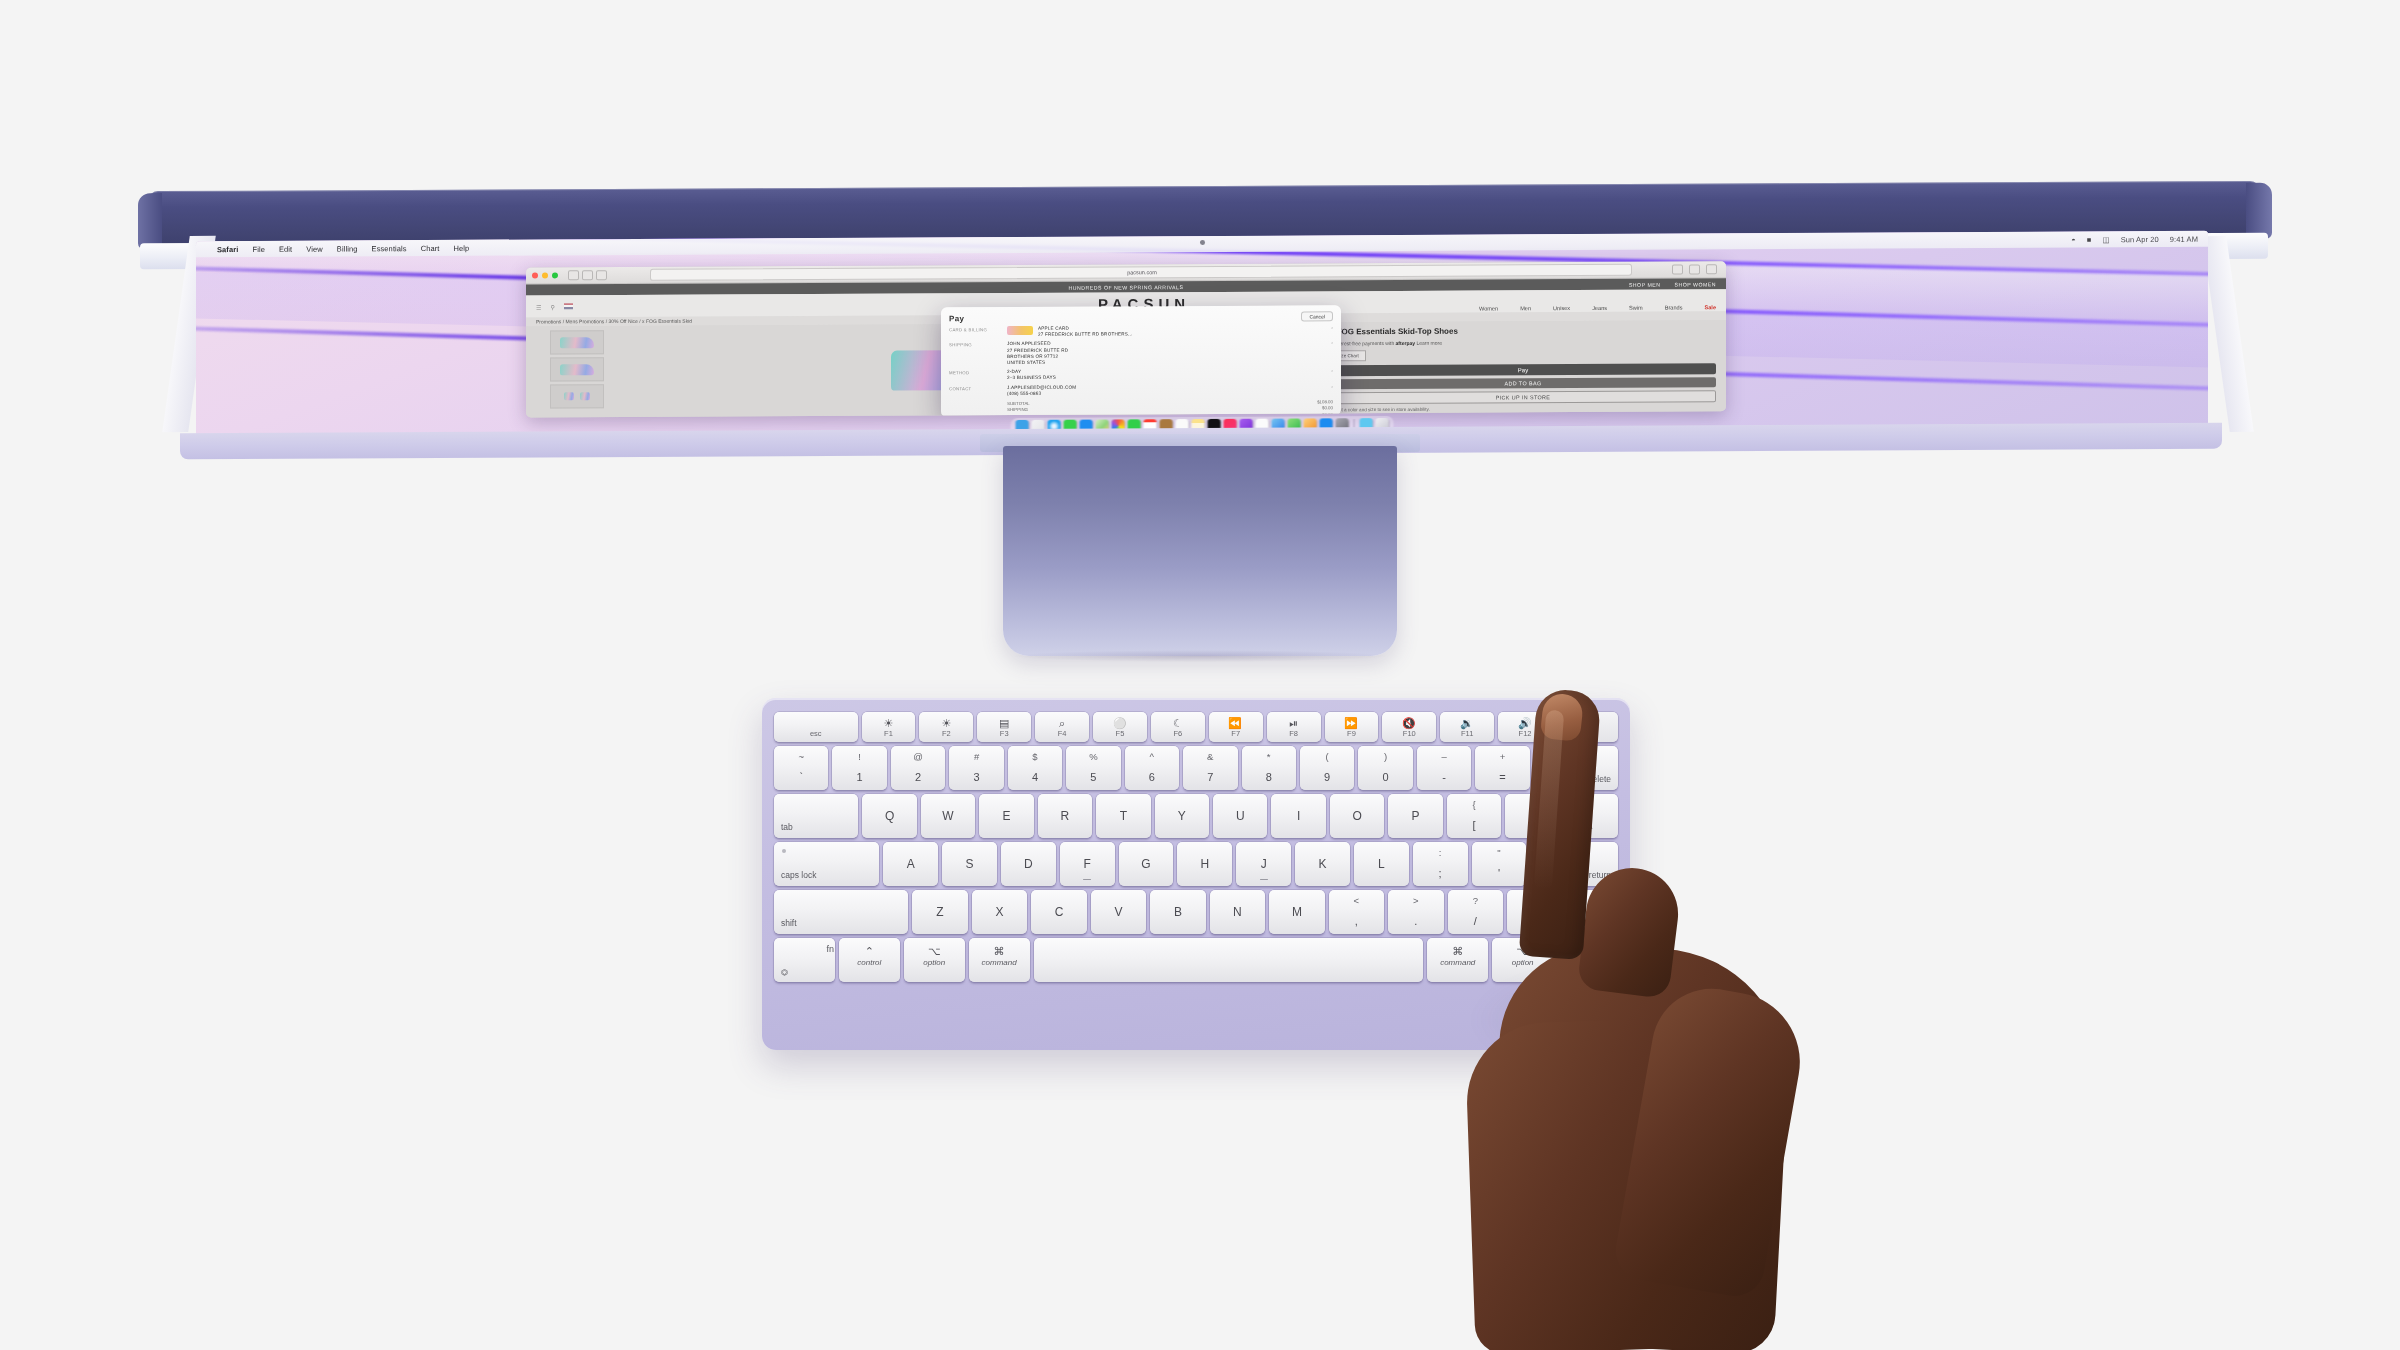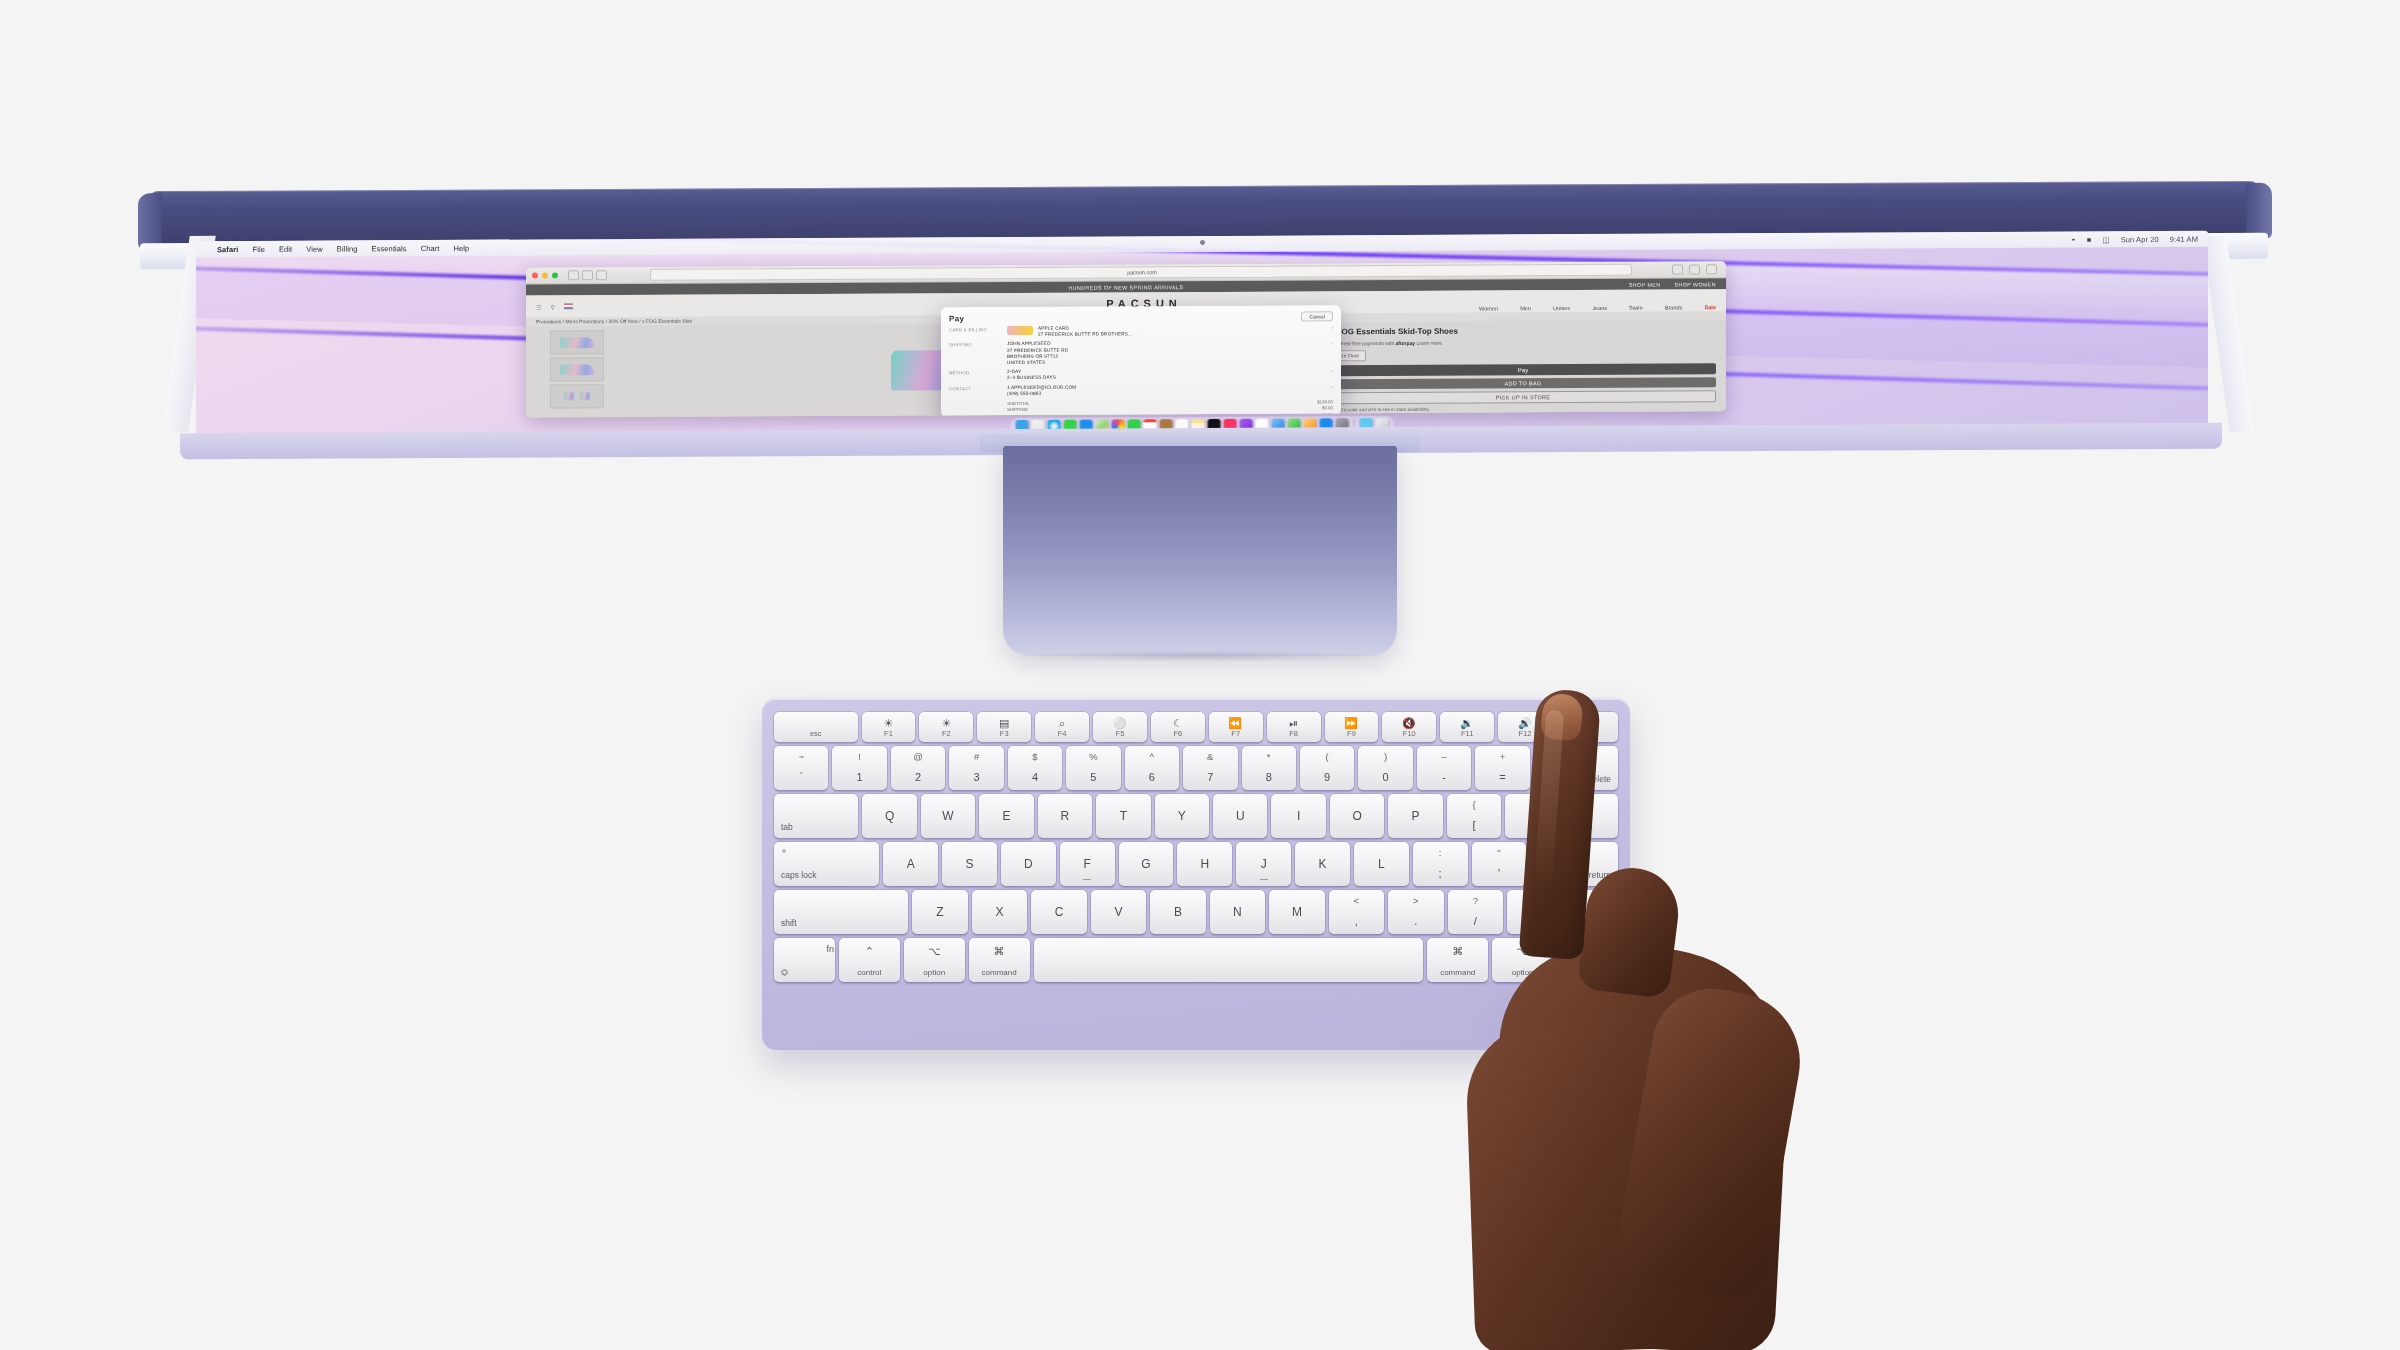--- a/index.html
+++ b/index.html
@@ -130,21 +130,21 @@
 
   
   .site-head{
     height:22px;background:#e9e8e7;display:flex;align-items:center;
     padding:0 10px;box-sizing:border-box;position:relative;
   }
   .site-left{display:flex;gap:9px;align-items:center;font-size:6px;opacity:.55;}
   .flag{width:9px;height:6px;background:linear-gradient(180deg,#b22234 33%,#fff 33% 66%,#3c3b6e 66%);display:inline-block;}
   .brand{
     position:absolute;left:50%;transform:translateX(-50%);
-    font-size:11px;letter-spacing:5px;font-weight:bold;color:#2c2c2c;padding-left:36px;
+    font-size:15px;letter-spacing:5px;font-weight:bold;color:#2c2c2c;padding-left:36px;
   }
   .site-nav{
     position:absolute;right:10px;bottom:1px;display:flex;gap:22px;
     font-size:5.6px;color:#4a4a4a;
   }
   .site-nav .sale{color:#d0342c;font-weight:bold;}
 
   .crumbs{
     height:9px;font-size:5px;color:#5a5a5a;padding:1px 10px;box-sizing:border-box;
     background:#dedcdb;
@@ -288,21 +288,21 @@
   .key.tab{flex:1.55 1 0;}
   .key.caps{flex:1.92 1 0;}
   .key.ret{flex:1.6 1 0;}
   .key.shiftl{flex:2.42 1 0;}
   .key.shiftr{flex:2.0 1 0;}
   .key.del{flex:1.55 1 0;}
   .key.space{flex:6.4 1 0;}
   .key.mod{flex:1.0 1 0;}
   .key.fnk{flex:1.0 1 0;}
   .key.arrow{flex:1.0 1 0;font-size:9px;}
-  .modlab{position:absolute;bottom:5px;left:0;right:0;text-align:center;font-size:8px;color:#5a5a60;}
+  .modlab{position:absolute;bottom:15px;left:0;right:0;text-align:center;font-size:8px;color:#5a5a60;font-style:italic;}
   .modsym{position:absolute;top:8px;left:0;right:0;text-align:center;font-size:11px;color:#55555b;line-height:1;}
 
   
   #hand{position:absolute;left:1476px;top:690px;width:360px;height:660px;pointer-events:none;}
   .skin{background:linear-gradient(125deg,#7a4a33 0%,#5f3524 38%, #4a2818 70%, #3b2013 100%);}
   .finger{
     position:absolute;left:52px;top:0px;width:64px;height:268px;
     border-radius:30px 30px 14px 14px;
     transform:rotate(4deg);
     box-shadow:-6px 0 14px rgba(0,0,0,.18) inset, 4px 0 10px rgba(255,255,255,.05) inset;

